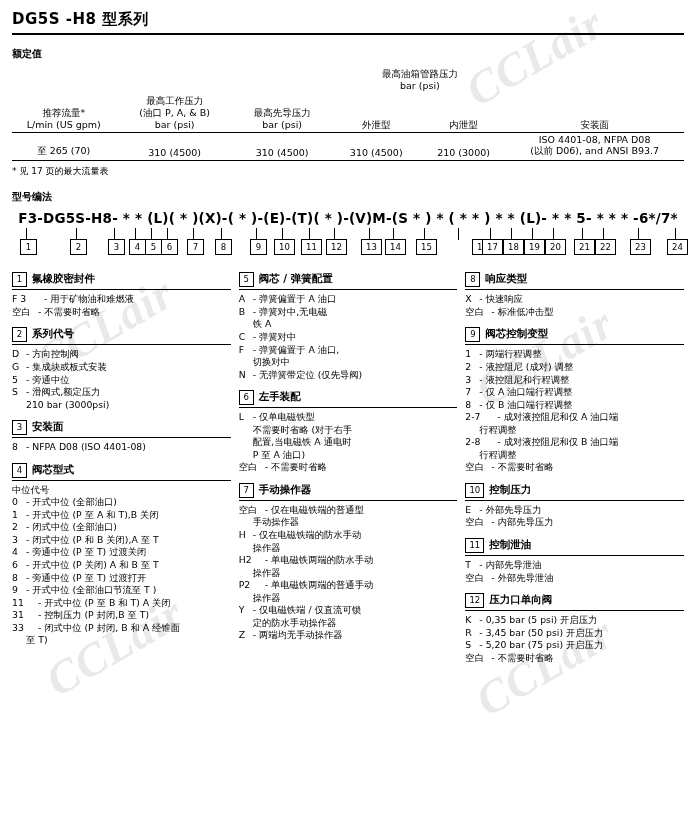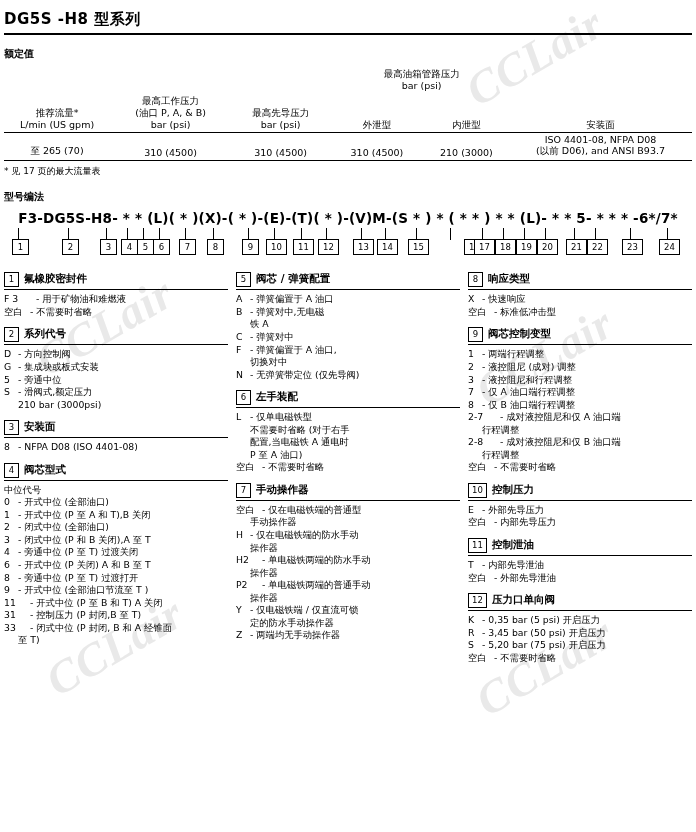--- a/index.html
+++ b/index.html
@@ -30,21 +30,21 @@
   }
   .wm1 { left: 460px; top: 30px; transform: rotate(-30deg); }
   .wm2 { left: 30px; top: 300px; transform: rotate(-30deg); }
   .wm3 { left: 470px; top: 330px; transform: rotate(-30deg); }
   .wm4 { left: 40px; top: 620px; transform: rotate(-30deg); }
   .wm5 { left: 470px; top: 640px; transform: rotate(-30deg); }
 
   .page {
     position: relative;
     z-index: 1;
-    padding: 0 4px;
+    padding: 0 12px;
   }
 
   .title {
     font-size: 15px;
     font-weight: bold;
     margin: 10px 0 4px 0;
     letter-spacing: 0.5px;
   }
   .rule-thick {
     border-top: 2px solid #000;

